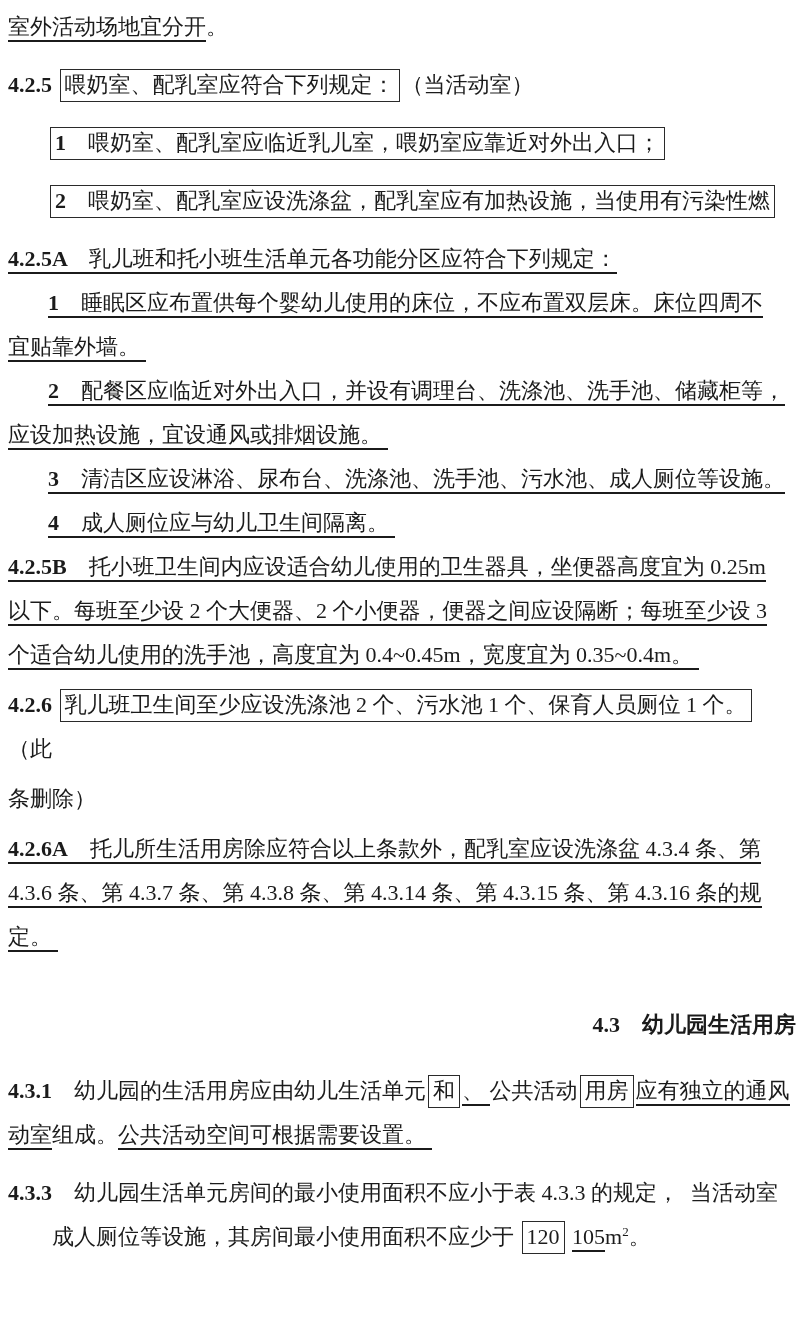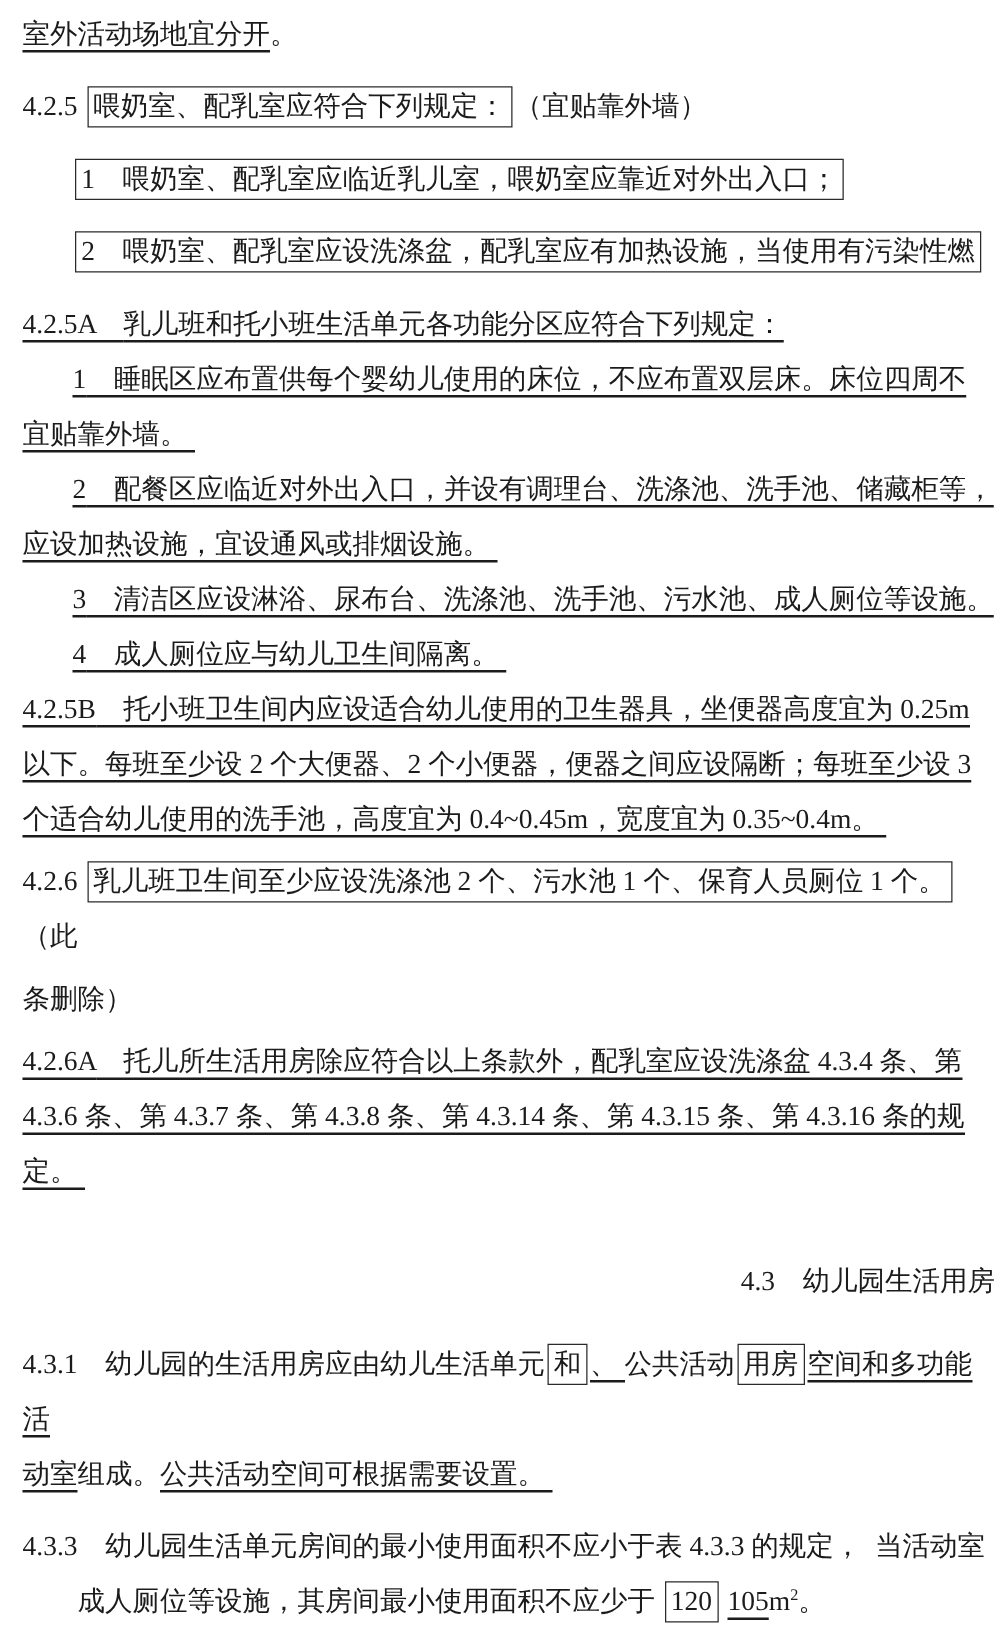--- a/index.html
+++ b/index.html
@@ -10,66 +10,65 @@
     background: #ffffff;
     color: #1b1b1b;
     overflow: hidden;
     font-family: "Liberation Serif", "DejaVu Serif", serif;
   }
   .page { padding: 5px 4px 0 8px; }
   .line {
     font-size: 22px;
     line-height: 44px;
     white-space: pre-wrap;
-    margin-left: 10px;
   }
   .ind  { padding-left: 40px; }
   .ind2 { padding-left: 44px; }
   .center { text-align: right; }
   .gap-s  { margin-top: 6px; }
   .gap-m  { margin-top: 14px; }
   .gap-l  { margin-top: 22px; }
   .gap-xl { margin-top: 44px; }
-  .bold { font-weight: normal; }
+  .bold { font-weight: bold; }
   .ul {
     border-bottom: 2px solid currentColor;
     padding-bottom: 1px;
   }
   .boxed {
     border: 1.5px solid var(--box-border);
     padding: 2px 4px 4px 4px;
     margin: 0 2px;
   }
   .sup {
     font-size: 13px;
     vertical-align: super;
     line-height: 0;
   }
 </style>
 </head>
 <body style="background: rgb(255, 255, 255); color: rgb(27, 27, 27);">
 
 <div class="page">
     <div class="line"><span class="seg ul">室外活动场地宜分开</span><span class="seg">。</span></div>
-    <div class="line gap-m"><span class="seg bold">4.2.5 </span><span class="boxed"><span class="seg">喂奶室、配乳室应符合下列规定：</span></span><span class="seg">（宜贴靠外墙）</span></div>
+    <div class="line gap-m"><span class="seg bold">4.2.5 </span><span class="boxed"><span class="seg">喂奶室、配乳室应符合下列规定：</span></span><span class="seg">（当活动室）</span></div>
     <div class="line ind gap-m"><span class="boxed"><span class="seg bold">1</span><span class="seg">　喂奶室、配乳室应临近乳儿室，喂奶室应靠近对外出入口；</span></span></div>
     <div class="line ind gap-m"><span class="boxed"><span class="seg bold">2</span><span class="seg">　喂奶室、配乳室应设洗涤盆，配乳室应有加热设施，当使用有污染性燃</span></span></div>
     <div class="line gap-m"><span class="seg bold ul">4.2.5A　</span><span class="seg ul">乳儿班和托小班生活单元各功能分区应符合下列规定：</span></div>
     <div class="line ind"><span class="seg bold ul">1</span><span class="seg ul">　睡眠区应布置供每个婴幼儿使用的床位，不应布置双层床。床位四周不</span></div>
     <div class="line"><span class="seg ul">宜贴靠外墙。 </span></div>
     <div class="line ind"><span class="seg bold ul">2</span><span class="seg ul">　配餐区应临近对外出入口，并设有调理台、洗涤池、洗手池、储藏柜等，</span></div>
     <div class="line"><span class="seg ul">应设加热设施，宜设通风或排烟设施。 </span></div>
     <div class="line ind"><span class="seg bold ul">3</span><span class="seg ul">　清洁区应设淋浴、尿布台、洗涤池、洗手池、污水池、成人厕位等设施。</span></div>
     <div class="line ind"><span class="seg bold ul">4</span><span class="seg ul">　成人厕位应与幼儿卫生间隔离。 </span></div>
     <div class="line"><span class="seg bold ul">4.2.5B</span><span class="seg ul">　托小班卫生间内应设适合幼儿使用的卫生器具，坐便器高度宜为 0.25m</span></div>
     <div class="line"><span class="seg ul">以下。每班至少设 2 个大便器、2 个小便器，便器之间应设隔断；每班至少设 3</span></div>
     <div class="line"><span class="seg ul">个适合幼儿使用的洗手池，高度宜为 0.4~0.45m，宽度宜为 0.35~0.4m。 </span></div>
     <div class="line gap-s"><span class="seg bold">4.2.6 </span><span class="boxed"><span class="seg">乳儿班卫生间至少应设洗涤池 2 个、污水池 1 个、保育人员厕位 1 个。</span></span><span class="seg">（此</span></div>
     <div class="line gap-s"><span class="seg">条删除）</span></div>
     <div class="line gap-s"><span class="seg bold ul">4.2.6A</span><span class="seg ul">　托儿所生活用房除应符合以上条款外，配乳室应设洗涤盆 4.3.4 条、第</span></div>
     <div class="line"><span class="seg ul">4.3.6 条、第 4.3.7 条、第 4.3.8 条、第 4.3.14 条、第 4.3.15 条、第 4.3.16 条的规</span></div>
     <div class="line"><span class="seg ul">定。 </span></div>
     <div class="line center gap-xl"><span class="seg bold">4.3　幼儿园生活用房</span></div>
-    <div class="line gap-l"><span class="seg bold">4.3.1</span><span class="seg">　幼儿园的生活用房应由幼儿生活单元</span><span class="boxed"><span class="seg">和</span></span><span class="seg ul">、 </span><span class="seg">公共活动</span><span class="boxed"><span class="seg">用房</span></span><span class="seg ul">空间和多功能活</span></div>
+    <div class="line gap-l"><span class="seg bold">4.3.1</span><span class="seg">　幼儿园的生活用房应由幼儿生活单元</span><span class="boxed"><span class="seg">和</span></span><span class="seg ul">、 </span><span class="seg">公共活动</span><span class="boxed"><span class="seg">用房</span></span><span class="seg ul">应有独立的通风</span></div>
     <div class="line"><span class="seg ul">动室</span><span class="seg">组成。</span><span class="seg ul">公共活动空间可根据需要设置。 </span></div>
     <div class="line gap-m"><span class="seg bold">4.3.3</span><span class="seg">　幼儿园生活单元房间的最小使用面积不应小于表 4.3.3 的规定，  当活动室</span></div>
     <div class="line ind2"><span class="seg">成人厕位等设施，其房间最小使用面积不应少于 </span><span class="boxed"><span class="seg">120</span></span><span class="seg"> </span><span class="seg ul">105</span><span class="seg">m</span><span class="seg sup">2</span><span class="seg">。</span></div>
   </div>
 
 </body></html>

